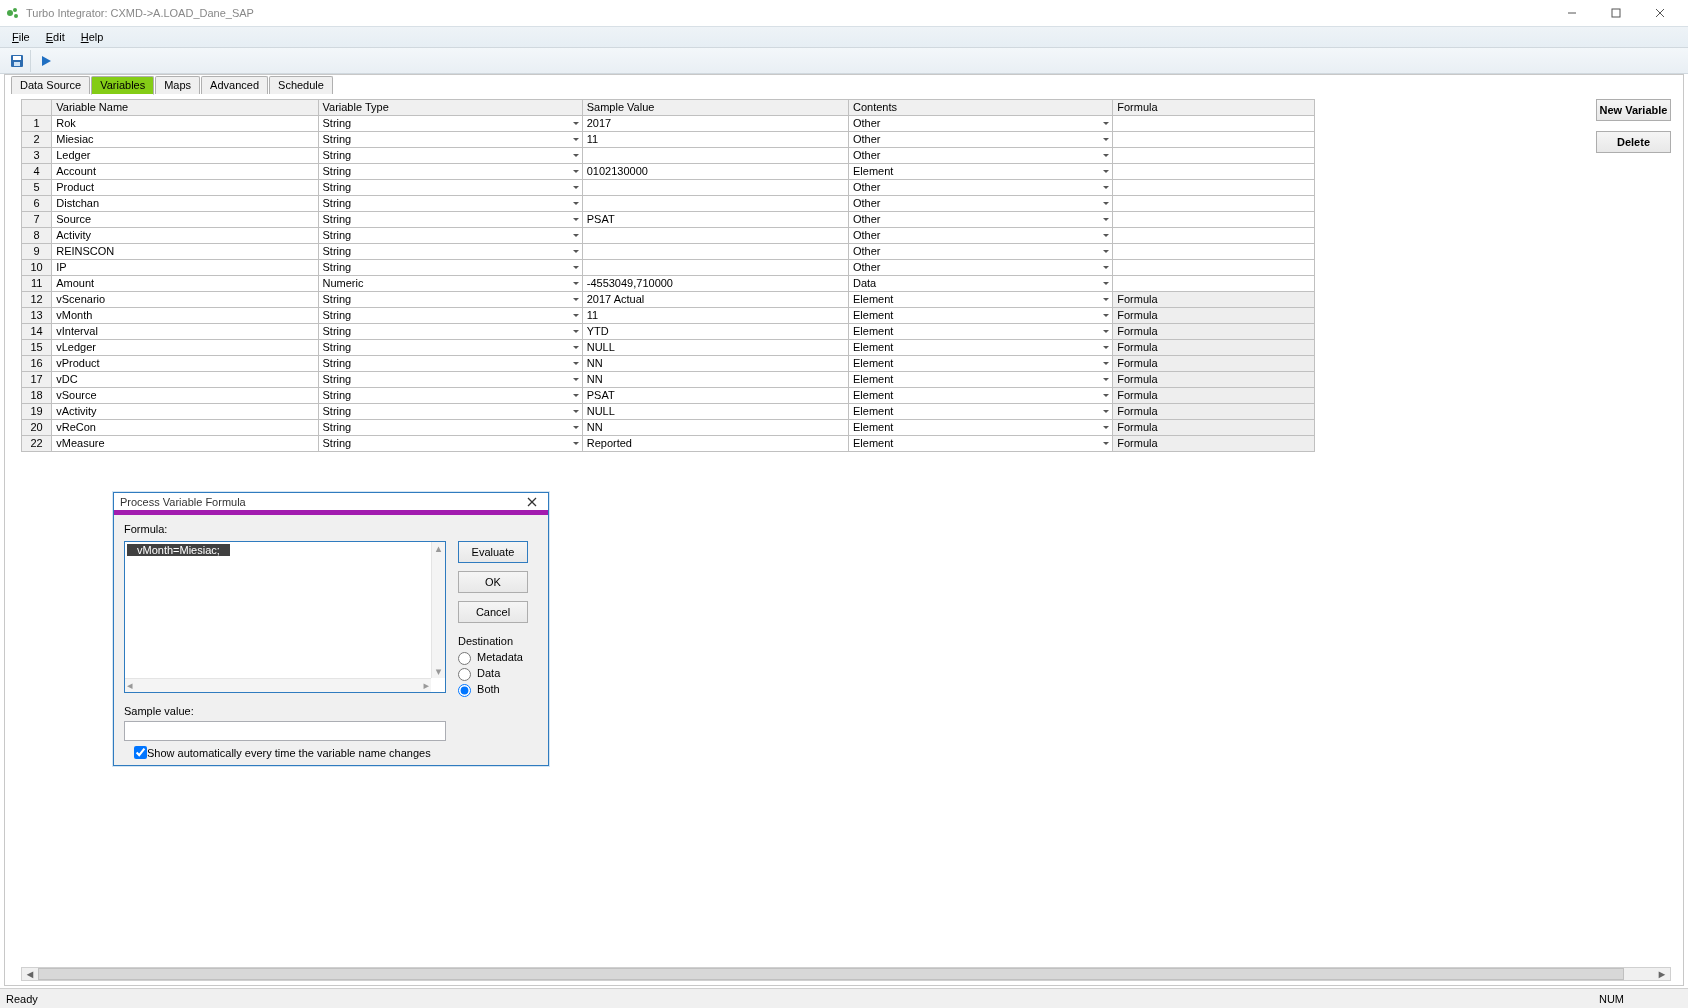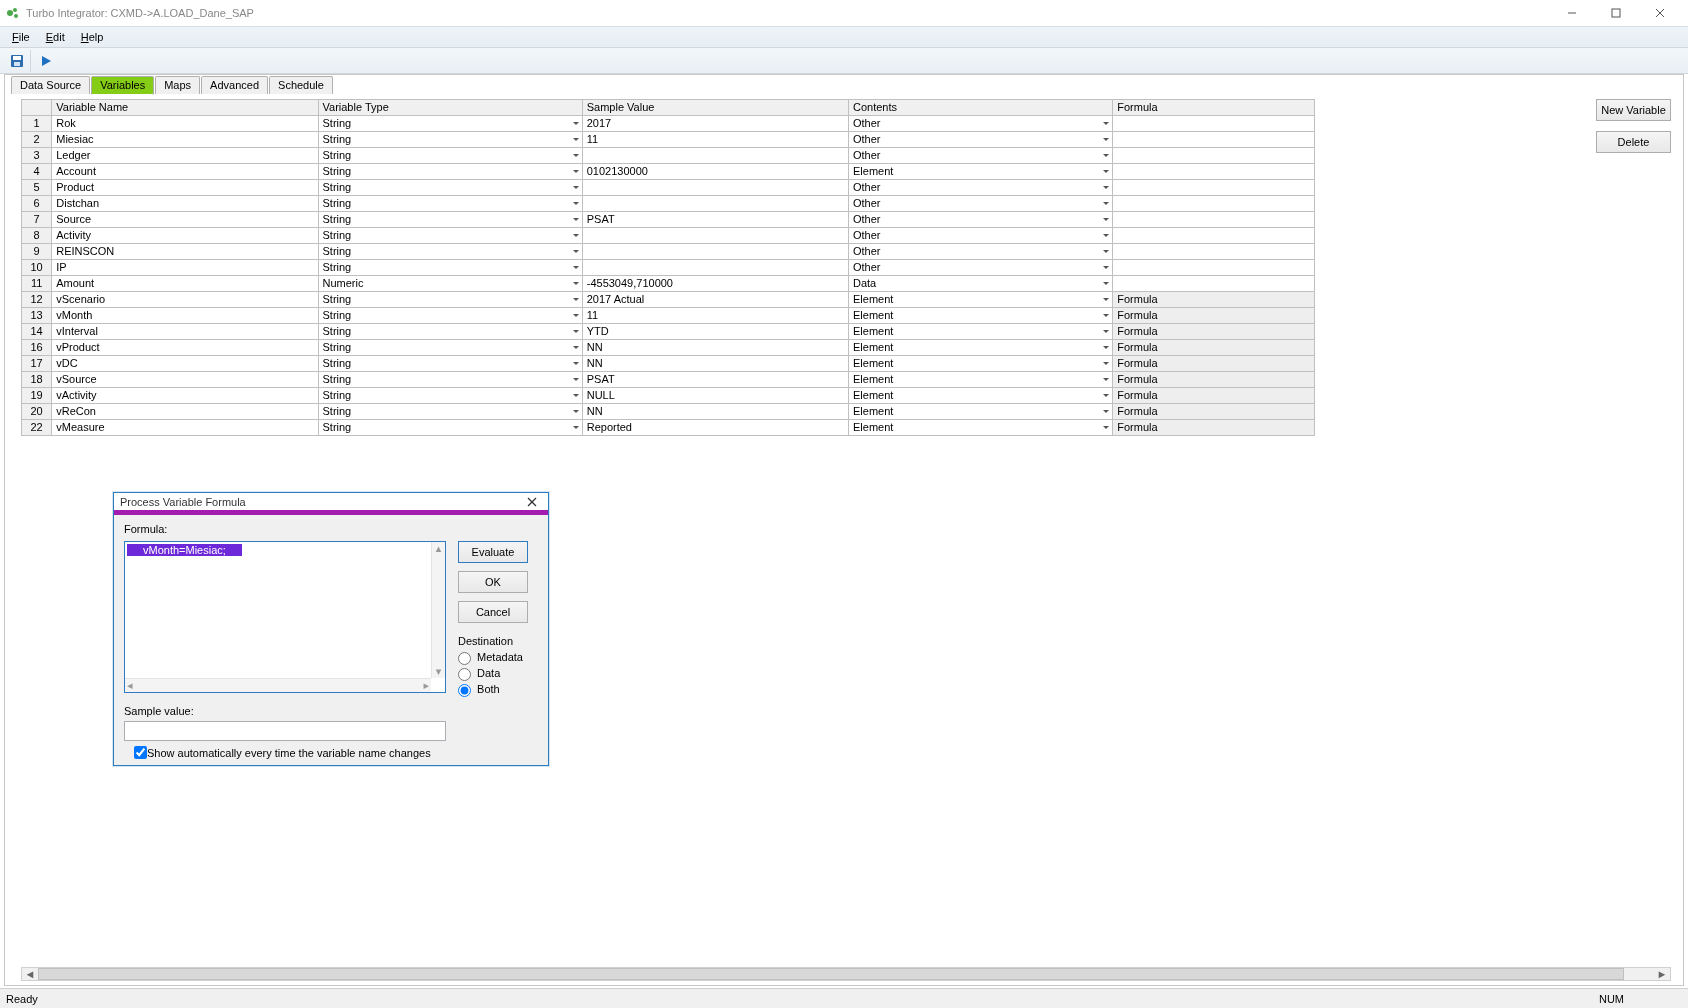--- a/index.html
+++ b/index.html
@@ -174,20 +174,21 @@
   display: flex;
   flex-direction: column;
   gap: 10px;
 }
 .side-buttons button {
   height: 22px;
   border: 1px solid #adadad;
   background: linear-gradient(#f5f5f5,#e8e8e8);
   font-family: inherit;
   font-size: 11px;
+  font-weight: bold;
 }
 
 
 .hscroll {
   position: absolute;
   left: 16px; right: 12px; bottom: 4px; height: 14px;
   background: #f0f0f0;
   border: 1px solid #d0d0d0;
   display: flex;
 }
@@ -238,21 +239,21 @@
 .formula-box {
   position: absolute;
   left: 10px; top: 26px;
   width: 322px; height: 152px;
   border: 1px solid #2f7bbf;
   background: #fff;
   padding: 2px 2px;
   font-size: 11px;
 }
 .formula-box .sel {
-  background: #6d28d9; color: #fff; padding: 0 16px;
+  background: #404040; color: #fff; padding: 0 10px;
 }
 .fb-scroll-v {
   position:absolute; right:0; top:0; bottom:14px; width:14px;
   background:#f4f4f4; border-left:1px solid #e4e4e4;
   display:flex;flex-direction:column;justify-content:space-between;align-items:center;color:#999;
 }
 .fb-scroll-h {
   position:absolute; left:0; right:14px; bottom:0; height:14px;
   background:#f4f4f4; border-top:1px solid #e4e4e4;
   display:flex;justify-content:space-between;align-items:center;color:#999;padding:0 2px;
@@ -472,20 +473,28 @@
             </tr>
             <tr>
               <td class="rownum">14</td>
               <td class="col-name">vInterval</td>
               <td class="col-type dd-cell"><span>String</span><span class="dd-arrow"></span></td>
               <td class="col-sample">YTD</td>
               <td class="col-contents dd-cell"><span>Element</span><span class="dd-arrow"></span></td>
               <td class="col-formula formula-cell">Formula</td>
             </tr>
             <tr>
+              <td class="rownum">15</td>
+              <td class="col-name">vLedger</td>
+              <td class="col-type dd-cell"><span>String</span><span class="dd-arrow"></span></td>
+              <td class="col-sample">NULL</td>
+              <td class="col-contents dd-cell"><span>Element</span><span class="dd-arrow"></span></td>
+              <td class="col-formula formula-cell">Formula</td>
+            </tr>
+            <tr>
               <td class="rownum">16</td>
               <td class="col-name">vProduct</td>
               <td class="col-type dd-cell"><span>String</span><span class="dd-arrow"></span></td>
               <td class="col-sample">NN</td>
               <td class="col-contents dd-cell"><span>Element</span><span class="dd-arrow"></span></td>
               <td class="col-formula formula-cell">Formula</td>
             </tr>
             <tr>
               <td class="rownum">17</td>
               <td class="col-name">vDC</td>

